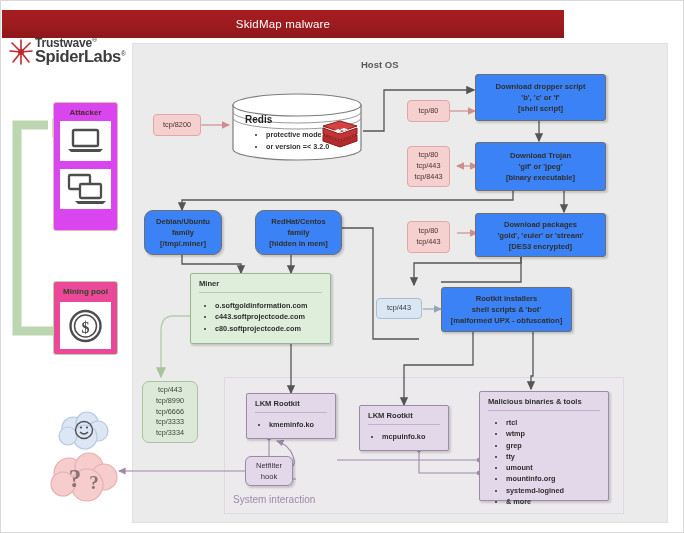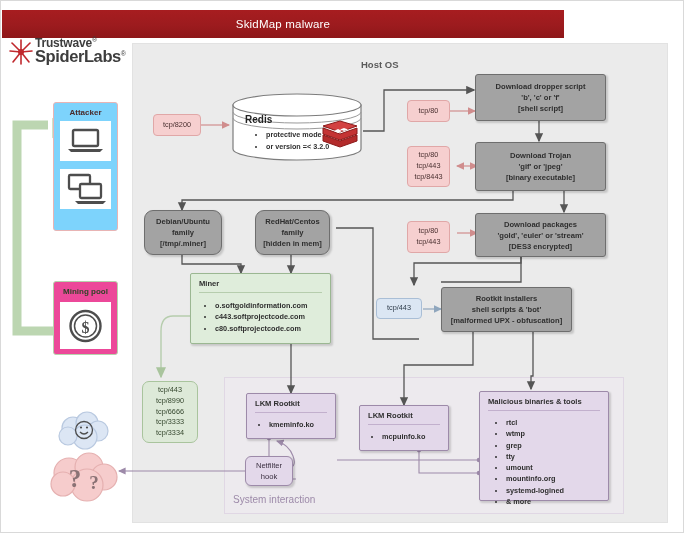--- a/index.html
+++ b/index.html
@@ -25,38 +25,38 @@
   
   .hostpanel{position:absolute;left:131px;top:42px;width:534px;height:478px;
     background:#ebebeb;border:1px solid #e2e2e2;}
   .hostlabel{position:absolute;left:360px;top:58px;font-size:9.5px;font-weight:bold;color:#5a5a5a;}
 
   .sysinteract{position:absolute;left:223px;top:376px;width:398px;height:135px;
     background:#efeaf2;opacity:.55;border:1px solid #d8c7e0;}
   .sysinteract-label{position:absolute;left:232px;top:493px;font-size:10px;color:#9d8aa9;}
 
   
-  .node{position:absolute;box-sizing:border-box;background:#a3a3a3;
+  .node{position:absolute;box-sizing:border-box;background:#3b82f6;
     border:1.2px solid #6e6e6e;border-radius:3px;
     display:flex;flex-direction:column;align-items:center;justify-content:center;
     font-size:7.6px;font-weight:bold;color:#2f2f2f;line-height:1.45;text-align:center;
     box-shadow:1.5px 1.5px 2px rgba(0,0,0,.16);}
   .node div{white-space:nowrap;}
 
   
   .port{position:absolute;box-sizing:border-box;background:#f6cfcf;
     border:1px solid #e0a7a7;border-radius:4px;
     display:flex;flex-direction:column;align-items:center;justify-content:center;
     font-size:7.3px;color:#4a3030;line-height:1.5;}
   .port.blue{background:#dbe6f3;border-color:#a9bed6;color:#33404f;}
   .port.green{background:#dde9d8;border-color:#a9c49d;color:#36482f;border-radius:7px;}
 
   
   .attacker{position:absolute;left:52px;top:101px;width:63px;height:127px;
-    background:#7dd3fc;border:1.2px solid #e8b4b4;border-radius:3px;}
+    background:#d946ef;border:1.2px solid #e8b4b4;border-radius:3px;}
   .attacker .cap{position:absolute;top:5px;width:100%;text-align:center;
     font-size:8px;font-weight:bold;color:#4a2b2b;}
   .att-icon{position:absolute;left:6px;width:51px;height:40px;background:#fff;}
   .miningpool{position:absolute;left:52px;top:280px;width:63px;height:72px;
     background:#ec4899;border:1.2px solid #b6d3ac;border-radius:3px;}
   .miningpool .cap{position:absolute;top:5px;width:100%;text-align:center;
     font-size:8px;font-weight:bold;color:#2e4426;}
   .mp-icon{position:absolute;left:6px;top:20px;width:51px;height:47px;background:#fff;}
 
   
@@ -330,21 +330,21 @@
     <div>shell scripts &amp; 'bot'</div>
     <div>[malformed UPX - obfuscation]</div>
   </div>
 
   <div class="node" style="left:143px;top:209px;width:78px;height:45px;border-radius:9px;">
     <div>Debian/Ubuntu</div>
     <div>family</div>
     <div>[/tmp/.miner]</div>
   </div>
 
-  <div class="node" style="left:254px;top:209px;width:75px;height:45px;border-radius:9px;">
+  <div class="node" style="left:254px;top:209px;width:87px;height:45px;border-radius:9px;">
     <div>RedHat/Centos</div>
     <div>family</div>
     <div>[hidden in mem]</div>
   </div>
 
   <div class="panel green" style="left:189px;top:272px;width:141px;height:71px;">
     <div class="ptitle">Miner</div>
     <div class="prule"></div>
     <ul style="margin-top:26px;">
       <li>o.softgoldinformation.com</li>

